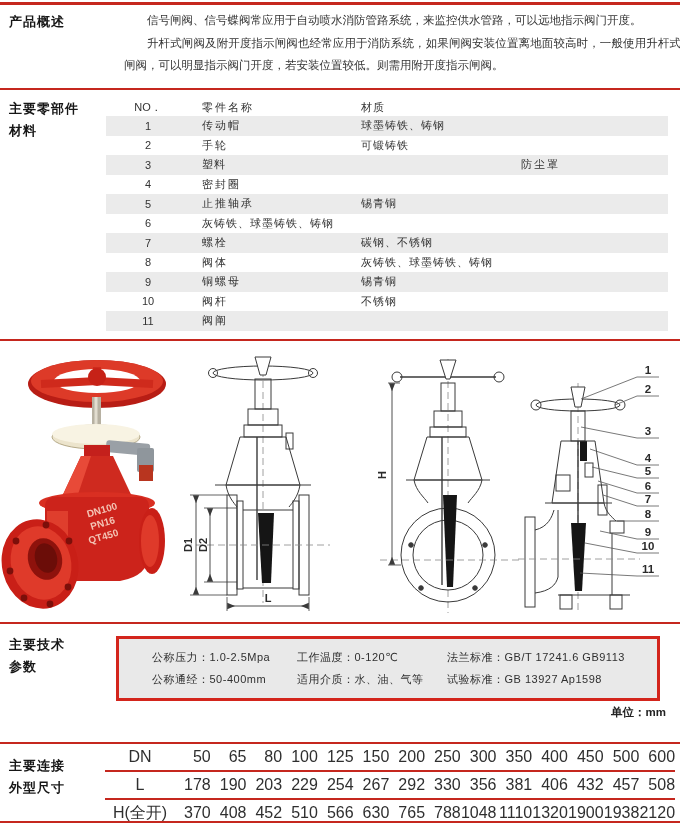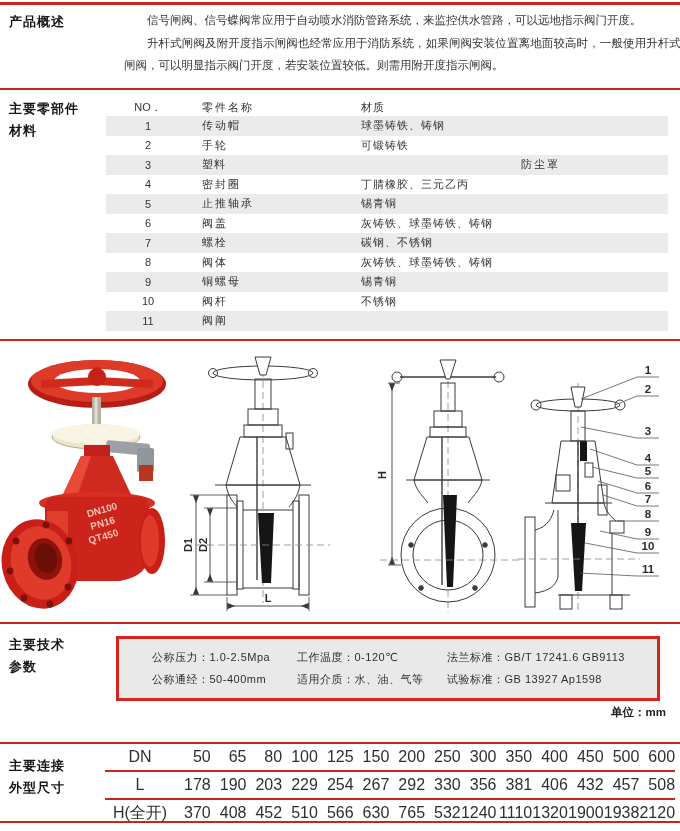--- a/index.html
+++ b/index.html
@@ -86,30 +86,28 @@
         <div class="pcell c2">可锻铸铁</div>
       </div>
       <div class="prow shade">
         <div class="pcell c0">3</div>
         <div class="pcell c2">塑料</div>
         <div class="pcell c1">防尘罩</div>
       </div>
       <div class="prow">
         <div class="pcell c0">4</div>
         <div class="pcell c1">密封圈</div>
-        <div class="pcell c2">丁腈橡胶、三元乙丙</div>
       </div>
       <div class="prow shade">
         <div class="pcell c0">5</div>
         <div class="pcell c1">止推轴承</div>
         <div class="pcell c2">锡青铜</div>
       </div>
       <div class="prow">
         <div class="pcell c0">6</div>
-        <div class="pcell c1">阀盖</div>
         <div class="pcell c2">灰铸铁、球墨铸铁、铸钢</div>
       </div>
       <div class="prow shade">
         <div class="pcell c0">7</div>
         <div class="pcell c1">螺栓</div>
         <div class="pcell c2">碳钢、不锈钢</div>
       </div>
       <div class="prow">
         <div class="pcell c0">8</div>
         <div class="pcell c1">阀体</div>
@@ -378,22 +376,22 @@
       </div>
       <div class="drow">
         <div class="dlabel">H(全开)</div>
         <div class="dcell">370</div>
         <div class="dcell">408</div>
         <div class="dcell">452</div>
         <div class="dcell">510</div>
         <div class="dcell">566</div>
         <div class="dcell">630</div>
         <div class="dcell">765</div>
-        <div class="dcell">532</div>
-        <div class="dcell">1240</div>
+        <div class="dcell">788</div>
+        <div class="dcell">1048</div>
         <div class="dcell">1110</div>
         <div class="dcell">1320</div>
         <div class="dcell">1900</div>
         <div class="dcell">1938</div>
         <div class="dcell">2120</div>
       </div>
     </div>
 </div>
 
 </body></html>

